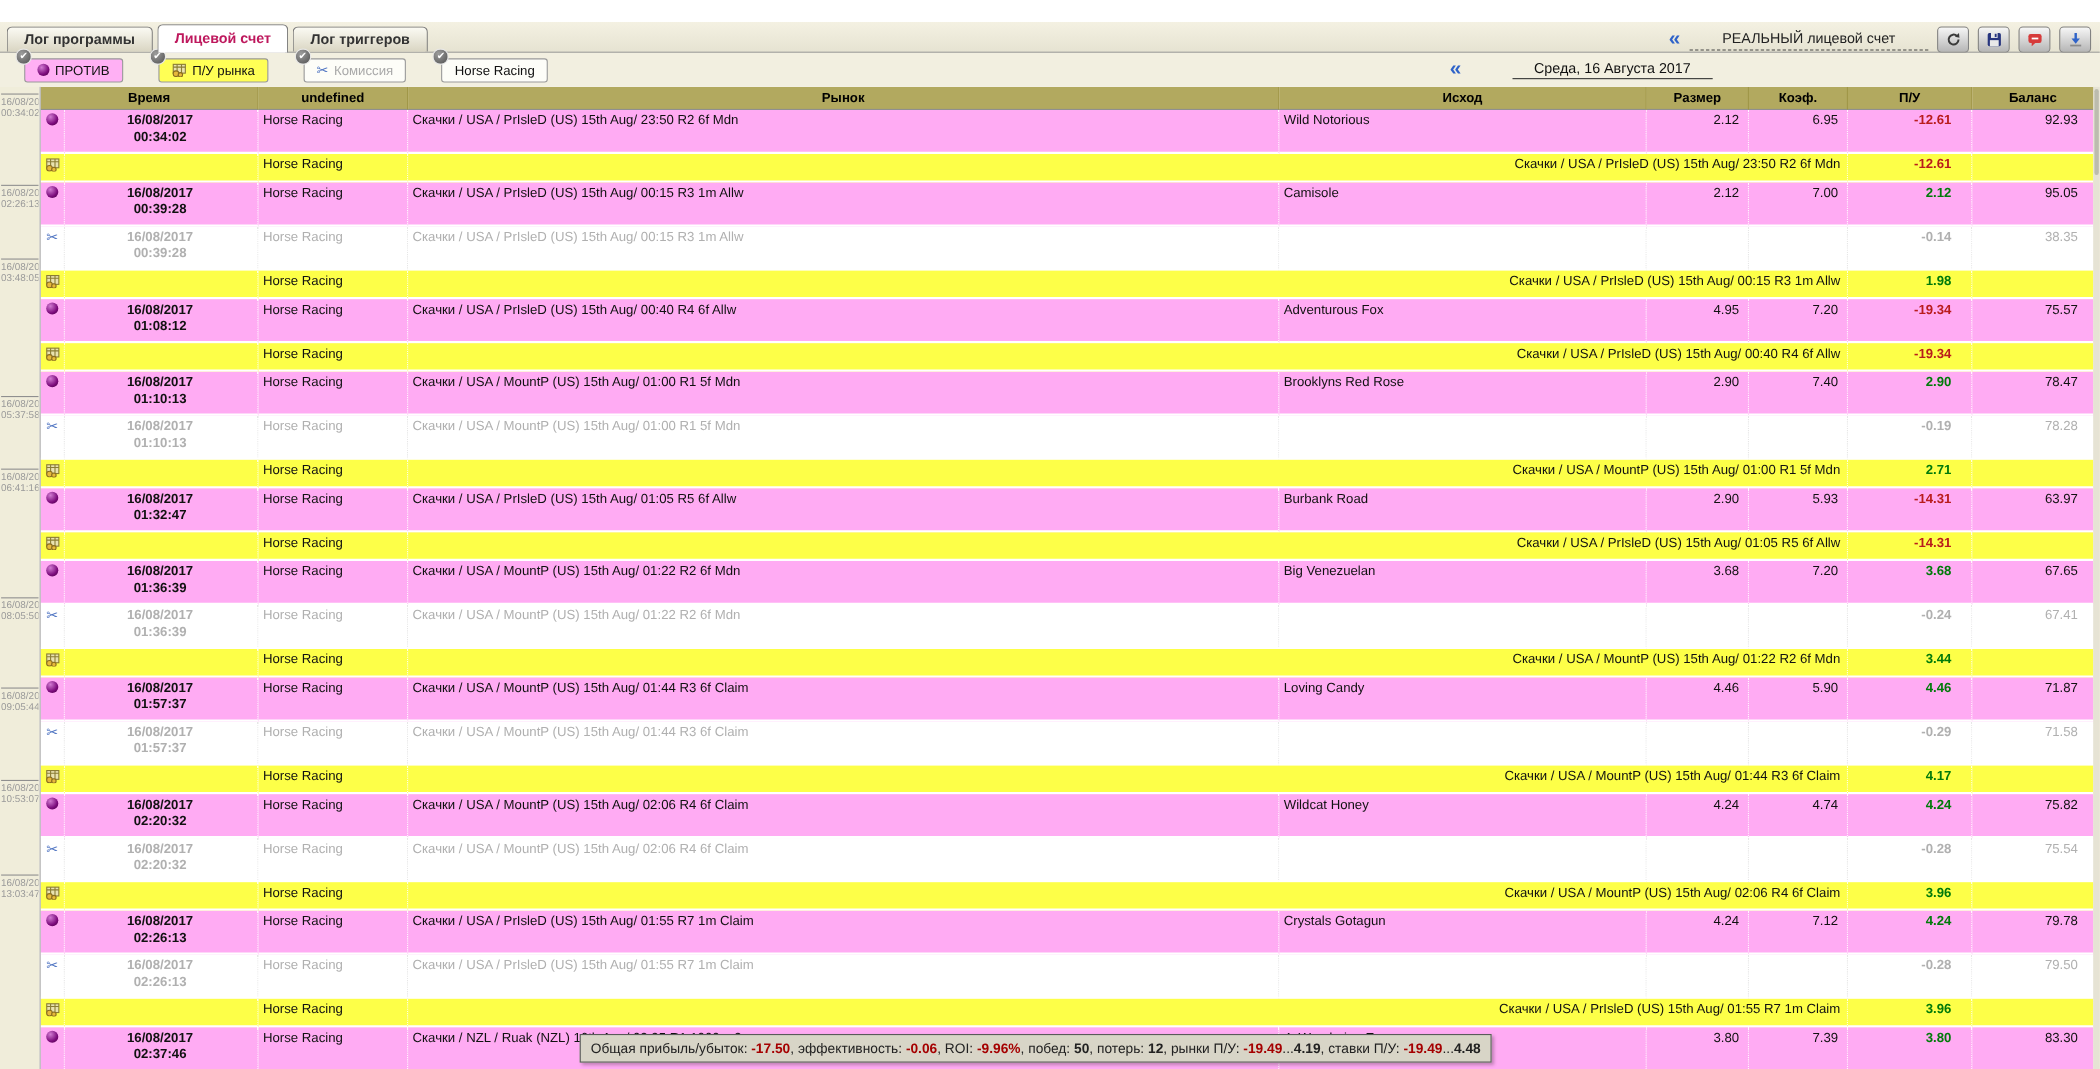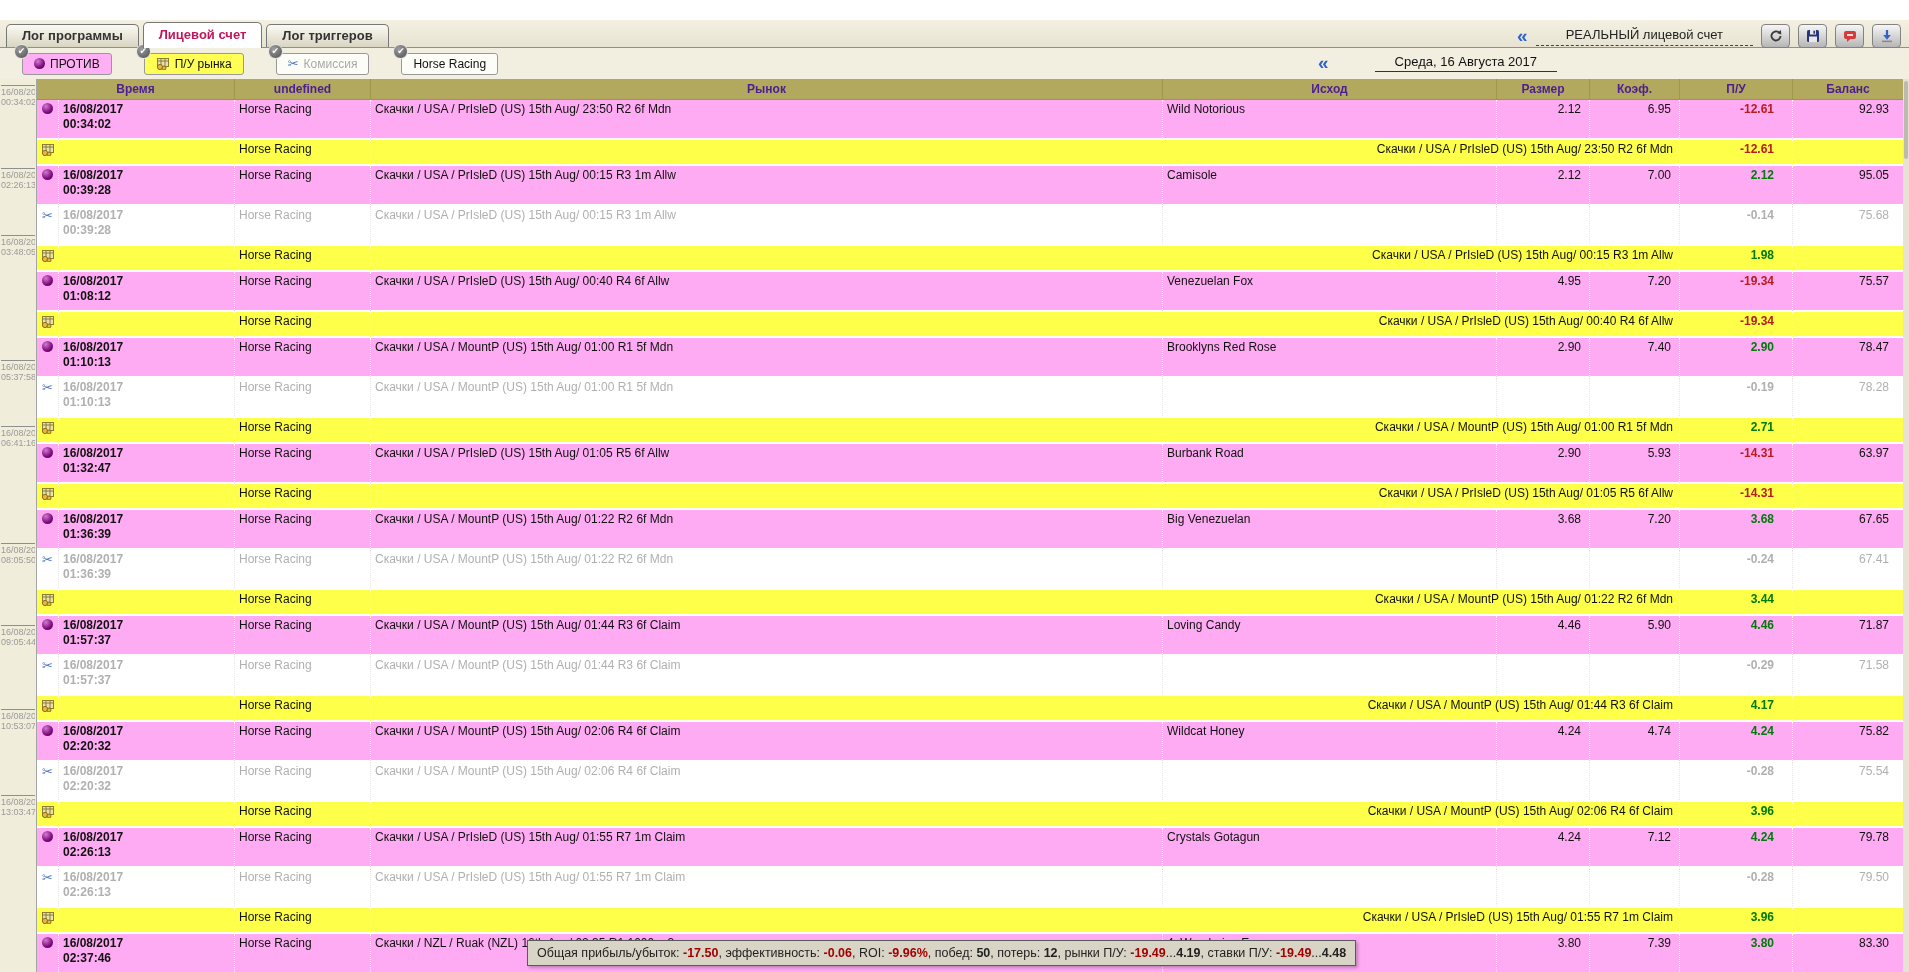--- a/index.html
+++ b/index.html
@@ -40,29 +40,29 @@
   .main{position:absolute;top:59px;left:0;right:0;bottom:0;display:flex;}
   .timeline{position:relative;width:36px;flex:none;overflow:hidden;}
   .tl-mark{position:absolute;left:1px;right:1px;border-top:1px solid #8f8f8f;color:#9a9a9a;
            font-size:9px;line-height:10px;padding-top:1px;white-space:nowrap;overflow:hidden;}
   .tablewrap{flex:1;background:#fff;border-left:1px solid #a5a5a5;overflow:hidden;}
   .scrollbar{width:6px;flex:none;background:#e6e3d4;}
   .scroll-thumb{width:4px;height:78px;background:#bcbcae;margin:2px auto 0;border-radius:2px;}
 
   
   table{border-collapse:separate;border-spacing:0;width:1867px;table-layout:fixed;font-size:12px;}
-  th{background:#b2a95f;color:#4c1d95;font-weight:bold;height:20px;font-size:12px;
+  th{background:#b2a95f;color:#000000;font-weight:bold;height:20px;font-size:12px;
      border-right:1px solid #a09748;border-bottom:1px solid #8f8f8f;padding:0;white-space:nowrap;overflow:hidden;}
   td{height:35px;padding:2px 4px 0 4px;vertical-align:top;border-bottom:2px solid #fff;
      overflow:hidden;white-space:nowrap;box-sizing:content-box;}
   tr.bet td{background:#ffabf3;border-right:1px dotted rgba(255,255,255,.9);}
   tr.market td{background:#fdff48;height:21px;border-right:1px dotted rgba(255,255,255,.85);}
   tr.comm td{background:#fff;color:#b0b0b0;border-right:1px dotted #e6e6e6;}
   td.c-icon{text-align:center;padding:3px 0 0 0;}
-  td.c-time{font-weight:bold;text-align:left;padding-right:6px;line-height:15px;}
+  td.c-time{font-weight:bold;text-align:center;padding-right:6px;line-height:15px;}
   tr.comm td.c-time{color:#b0b0b0;}
   td.c-num{text-align:right;padding-right:8px;}
   td.c-pl{text-align:right;padding-right:18px;font-weight:bold;}
   td.c-bal{text-align:right;padding-right:14px;}
   td.c-marketspan{text-align:right;padding-right:6px;color:#111;}
   .neg{color:#b91c1c;}
   .pos{color:#007a0a;}
   .dim{color:#8f8f8f;}
 
   
@@ -265,21 +265,21 @@
               <td class="c-time">
                 <div>16/08/2017</div>
                 <div>00:39:28</div>
               </td>
               <td class="c-sport">Horse Racing</td>
               <td class="c-market">Скачки / USA / PrIsleD (US) 15th Aug/ 00:15 R3 1m Allw</td>
               <td class="c-outcome"></td>
               <td class="c-num"></td>
               <td class="c-num"></td>
               <td class="c-pl dim">-0.14</td>
-              <td class="c-bal dim">75.68</td>
+              <td class="c-bal dim">38.35</td>
             </tr>
             <tr class="market">
               <td class="c-icon">
   <svg width="14" height="13" viewBox="0 0 14 13">
     <rect x="1.5" y="1.5" width="11" height="8" fill="#e9e2b0" stroke="#8a7d35"></rect>
     <line x1="1.5" y1="4" x2="12.5" y2="4" stroke="#8a7d35"></line>
     <line x1="5" y1="1.5" x2="5" y2="9.5" stroke="#8a7d35"></line>
     <line x1="9" y1="1.5" x2="9" y2="9.5" stroke="#8a7d35"></line>
     <circle cx="4" cy="10" r="2.6" fill="#e7b93c" stroke="#8a6d1f"></circle>
     <circle cx="8" cy="11" r="2" fill="#e7b93c" stroke="#8a6d1f"></circle>
@@ -292,21 +292,21 @@
               <td class="c-bal"></td>
             </tr>
             <tr class="bet">
               <td class="c-icon"><span class="sphere"></span></td>
               <td class="c-time">
                 <div>16/08/2017</div>
                 <div>01:08:12</div>
               </td>
               <td class="c-sport">Horse Racing</td>
               <td class="c-market">Скачки / USA / PrIsleD (US) 15th Aug/ 00:40 R4 6f Allw</td>
-              <td class="c-outcome">Venezuelan Fox</td>
+              <td class="c-outcome">Adventurous Fox</td>
               <td class="c-num">4.95</td>
               <td class="c-num">7.20</td>
               <td class="c-pl neg">-19.34</td>
               <td class="c-bal">75.57</td>
             </tr>
             <tr class="market">
               <td class="c-icon">
   <svg width="14" height="13" viewBox="0 0 14 13">
     <rect x="1.5" y="1.5" width="11" height="8" fill="#e9e2b0" stroke="#8a7d35"></rect>
     <line x1="1.5" y1="4" x2="12.5" y2="4" stroke="#8a7d35"></line>

